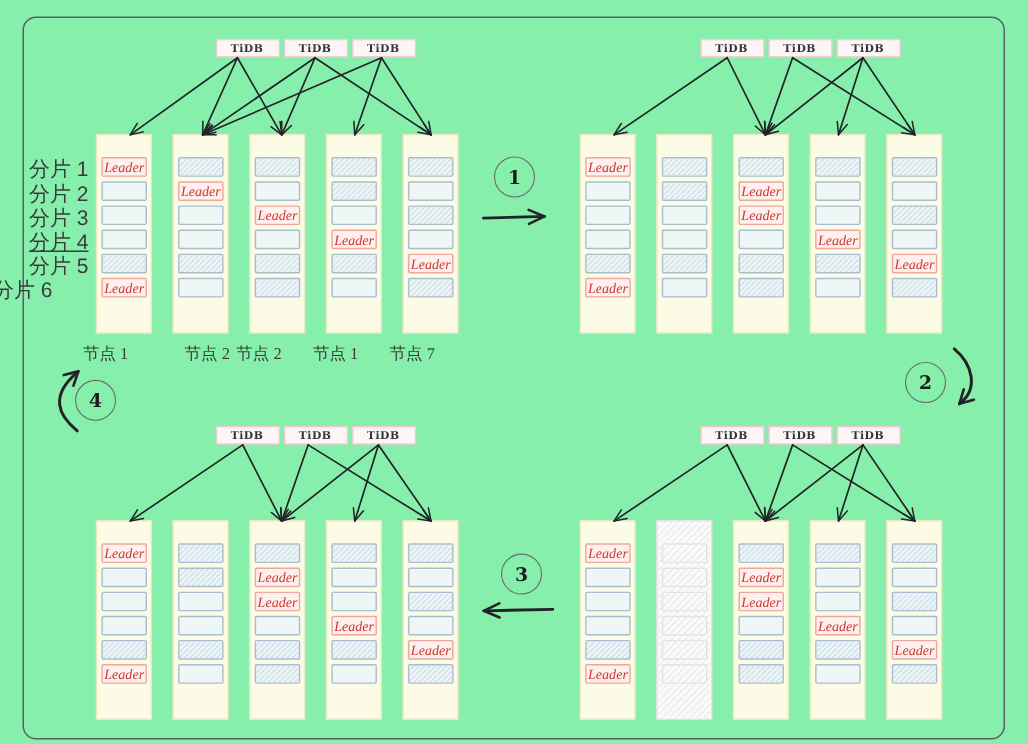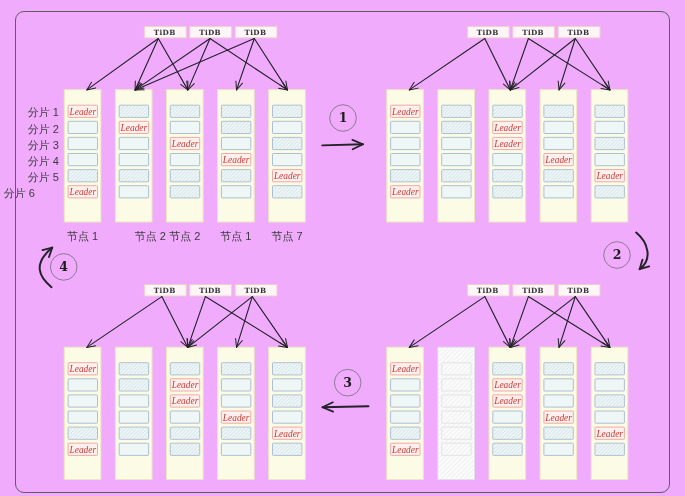--- a/index.html
+++ b/index.html
@@ -1,23 +1,23 @@
 <!DOCTYPE html>
 <html style="--leader-text: #cd3a33; --tidb-text: #34343a; --step-text: #1c1c1c; --label-text: #3b3b3b; --frame-col: #5d5d63;"><head>
 <meta charset="utf-8">
 <title>TiDB Leader Rebalance Diagram</title>
 <style>
   html,body{margin:0;padding:0;background:#ffffff;}
   body{width:685px;height:496px;overflow:hidden;font-family:"Liberation Sans",sans-serif;}
-  #root{position:relative;width:685px;height:496px;background:#f0abfc;}
+  #root{position:relative;width:685px;height:496px;background:#86efac;}
   .frame{position:absolute;left:15px;top:11px;width:654.5px;height:481.5px;
          border:1px solid var(--frame-col,#5d5d63);border-radius:9px;box-sizing:border-box;}
   svg.layer{position:absolute;left:0;top:0;width:685px;height:496px;}
-  .shardlbl{position:absolute;font-size:11px;line-height:11px;color:var(--label-text,#3b3b3b);white-space:nowrap;text-align:left;}
-  .nodelbl{position:absolute;font-size:11px;line-height:11px;color:var(--label-text,#3b3b3b);white-space:nowrap;text-align:center;}
+  .shardlbl{position:absolute;font-size:14px;line-height:11px;color:var(--label-text,#3b3b3b);white-space:nowrap;text-align:left;}
+  .nodelbl{position:absolute;font-size:11px;line-height:11px;color:var(--label-text,#3b3b3b);white-space:nowrap;text-align:left;font-family:Liberation Serif, serif;}
   .leadertxt{font-family:"Liberation Serif",serif;font-style:italic;font-weight:normal;
              font-size:9.4px;fill:var(--leader-text,#cd3a33);}
   .tidbtxt{font-family:"DejaVu Serif",serif;font-size:7.2px;font-weight:bold;fill:var(--tidb-text,#34343a);letter-spacing:.35px;}
   .steptxt{font-family:"DejaVu Serif",serif;font-size:12.5px;font-weight:bold;fill:var(--step-text,#1c1c1c);}
 </style>
 </head>
 <body>
 
 <div id="root">
   <div class="frame"></div>
@@ -349,21 +349,21 @@
       <path d="M 642.49 259.63 L 639.60 269.20 L 649.22 266.46" fill="none" stroke="#222228" stroke-width="1.8" stroke-linecap="round" stroke-linejoin="round"></path>
       <line x1="368.5" y1="406.2" x2="322.5" y2="407.2" stroke="#222228" stroke-width="1.9" stroke-linecap="round"></line>
       <path d="M 332.90 402.28 L 322.50 407.20 L 333.10 411.66" fill="none" stroke="#222228" stroke-width="1.71" stroke-linecap="round" stroke-linejoin="round"></path>
       <path d="M 51.5 287.2 C 39 277 32.5 264 52.2 247.6" fill="none" stroke="#222228" stroke-width="2" stroke-linecap="round"></path>
       <path d="M 48.98 257.07 L 52.20 247.60 L 42.49 250.01" fill="none" stroke="#222228" stroke-width="1.8" stroke-linecap="round" stroke-linejoin="round"></path>
     </svg>
   <div id="overlay">
       <div class="shardlbl" style="right: 626px; top: 107.4px;">分片 1</div>
       <div class="shardlbl" style="right: 626px; top: 123.5px;">分片 2</div>
       <div class="shardlbl" style="right: 626px; top: 139.6px;">分片 3</div>
-      <div class="shardlbl" style="right: 626px; top: 155.7px;">分片 4</div>
+      <div class="shardlbl" style="right: 626px; top: 155.7px; text-decoration: underline;">分片 4</div>
       <div class="shardlbl" style="right: 626px; top: 171.8px;">分片 5</div>
       <div class="shardlbl" style="right: 650px; top: 187.9px;">分片 6</div>
       <div class="nodelbl" style="left: 55.3px; top: 230.6px; width: 54.6px;">节点 1</div>
       <div class="nodelbl" style="left: 123px; top: 230.6px; width: 54.6px;">节点 2</div>
       <div class="nodelbl" style="left: 157.5px; top: 230.6px; width: 54.6px;">节点 2</div>
       <div class="nodelbl" style="left: 208.6px; top: 230.6px; width: 54.6px;">节点 1</div>
       <div class="nodelbl" style="left: 259.7px; top: 230.6px; width: 54.6px;">节点 7</div>
     </div>
 </div>
 

